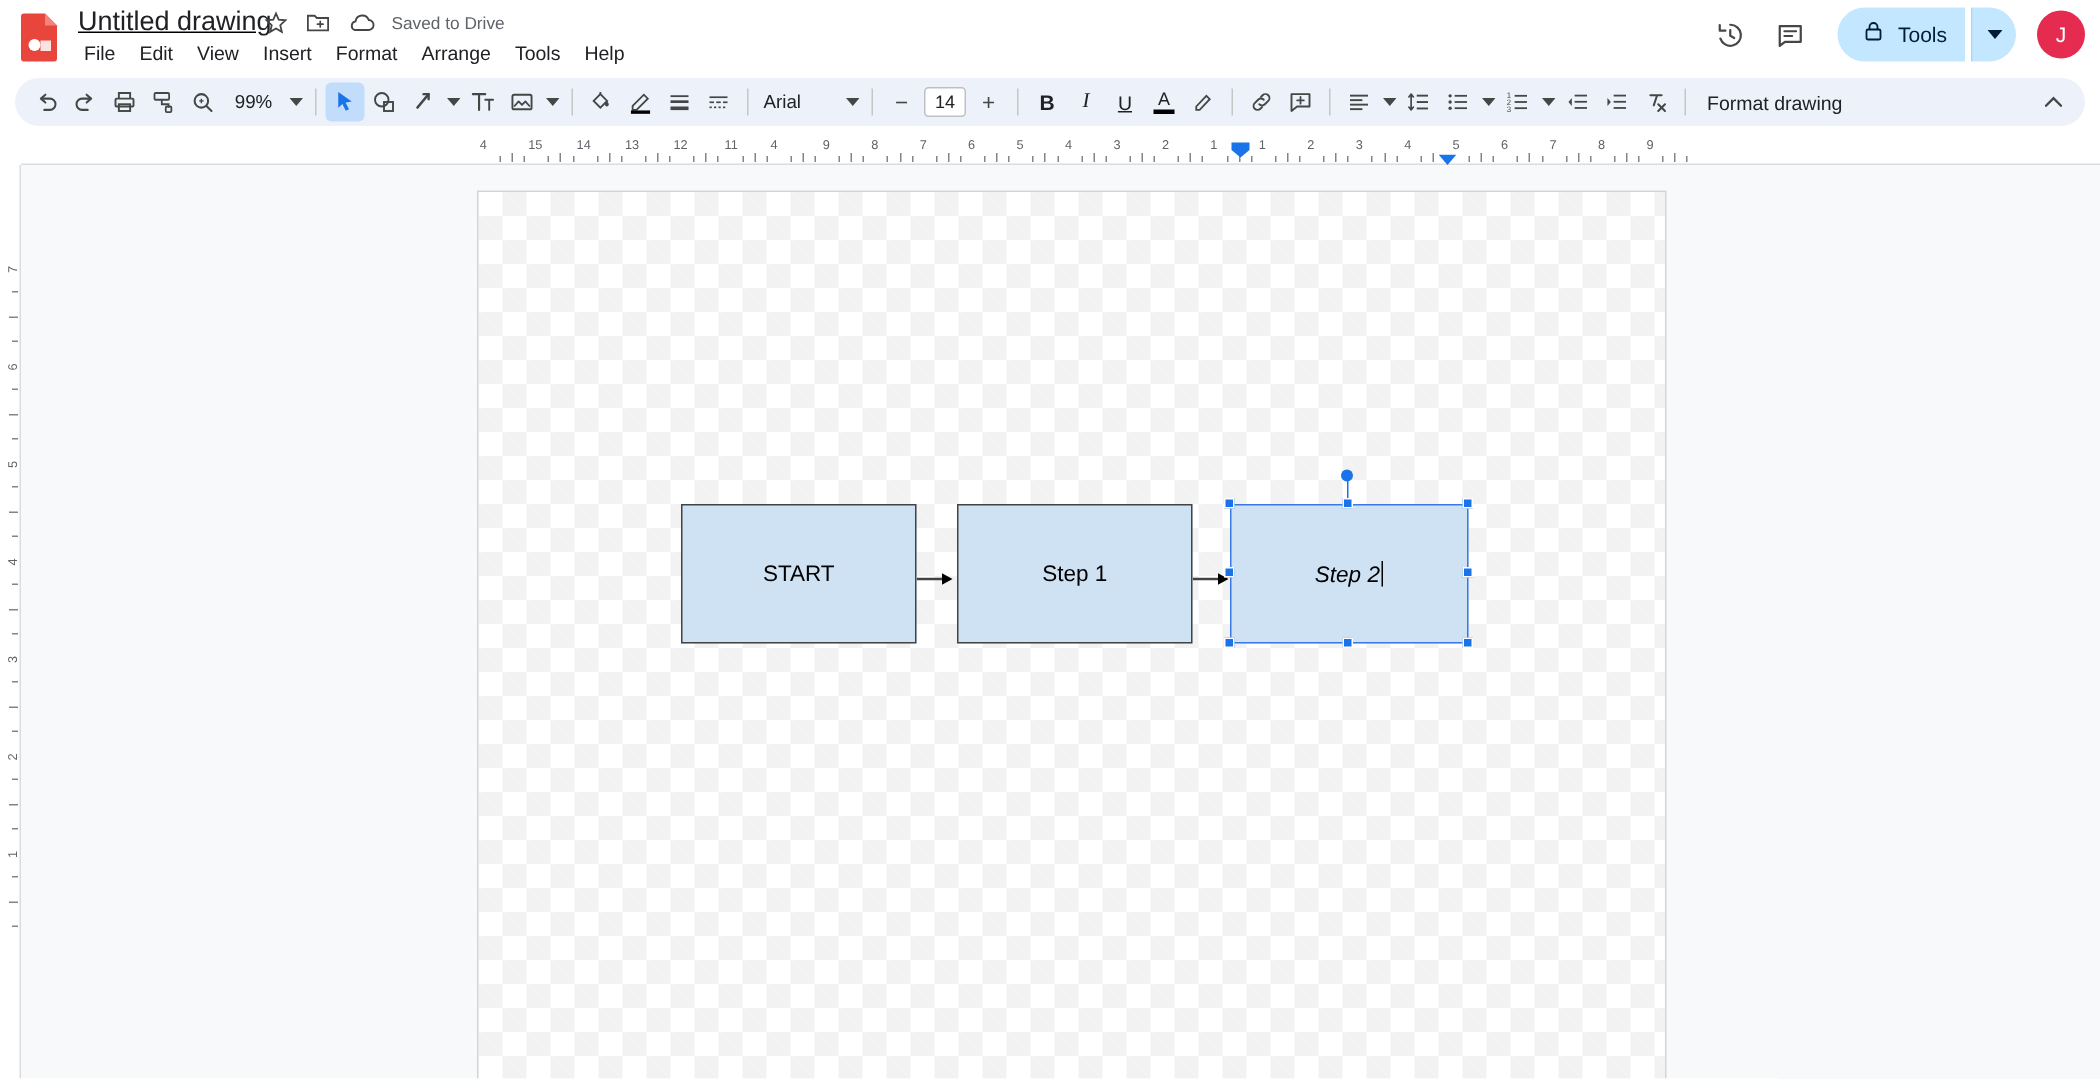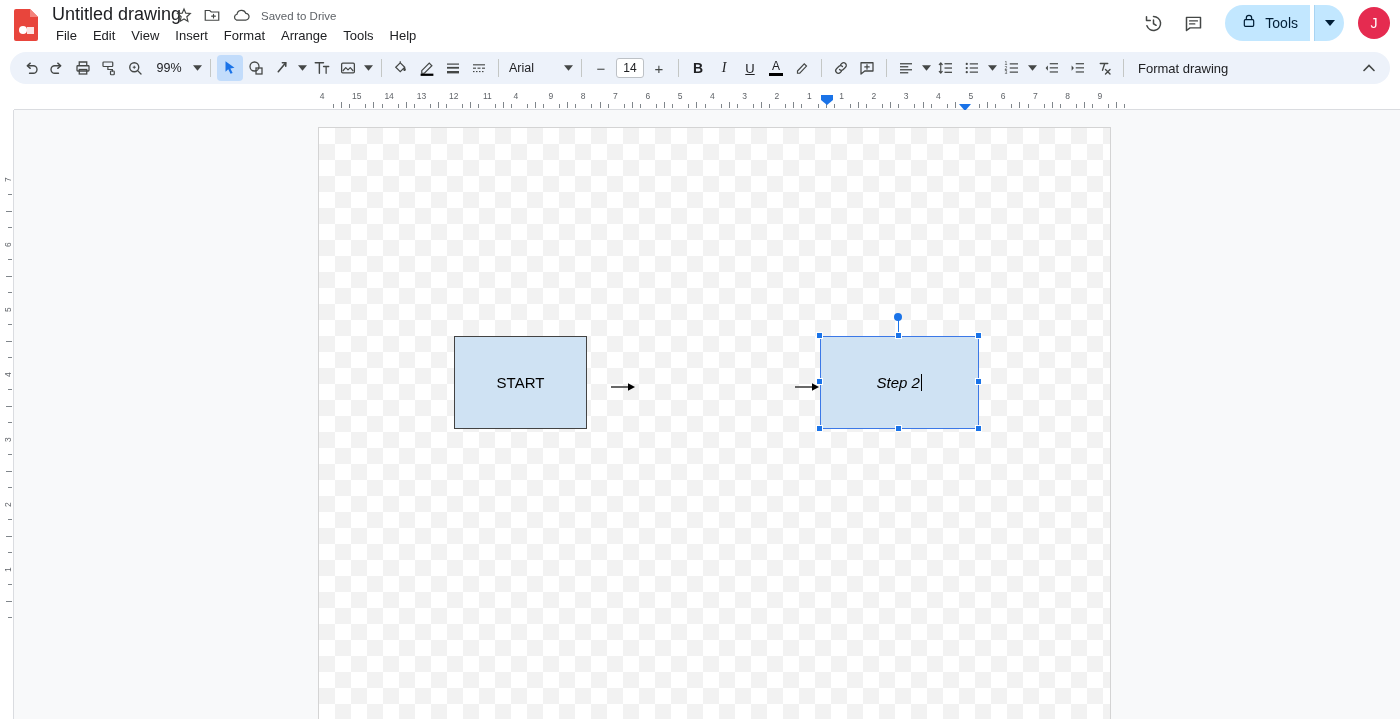--- a/index.html
+++ b/index.html
@@ -12,21 +12,21 @@
   body { position: relative; }
 
   
   .titlebar {
     position: absolute; left: 0; top: 0; width: 1400px; height: 50px;
     background: #ffffff;
   }
   .doc-icon {
     position: absolute; left: 12px; top: 8px; width: 30px; height: 34px;
   }
-  .title-block { position: absolute; left: 50px; top: 2px; }
+  .title-block { position: absolute; left: 50px; top: 2px; text-decoration: underline; }
   .doc-title {
     font-size: 18px; color: #202124; line-height: 24px;
     padding: 0 2px; white-space: nowrap;
   }
   .title-icons {
     position: absolute; left: 175px; top: 6px;
     display: flex; align-items: center; gap: 8px;
   }
   .ticon { width: 20px; height: 20px; display: block; }
   .saved-text {
@@ -670,24 +670,27 @@
         <path d="M17 1.2L24 5l-7 3.8z" fill="#000000"></path>
       </svg>
     </div>
     <div class="connector" style="left:476px; top:250px; width:27px; height:10px;">
       <svg width="27" height="10" viewBox="0 0 27 10">
         <path d="M0 5h18" stroke="#434343" stroke-width="1.6"></path>
         <path d="M17 1.2L24 5l-7 3.8z" fill="#000000"></path>
       </svg>
     </div>
 
-    <div class="node" style="left:135px; top:208px; width:133px; height:93px;">
+    <div class="node" style="left:135px; top:208px; width:157px; height:93px;">
       <span>START</span>
     </div>
 
+    <div class="node" style="left:319px; top:208px; width:157px; height:93px;">
+      <span>Step 1</span>
+    </div>
 
     <div class="node selected" style="left:501px; top:208px; width:159px; height:93px; border-width:1px;">
       <span style="position:relative;font-style:italic;">
         <span>Step 2</span><span class="caret-text" style="position:relative; display:inline-block; width:1.5px; height:17px; vertical-align:-3px; margin-left:1px;"></span>
       </span>
     </div>
 
     <div class="rot-line" style="left:579px; top:190px; height:18px;"></div>
     <div class="rot-handle" style="left:575px; top:185px;"></div>
 

